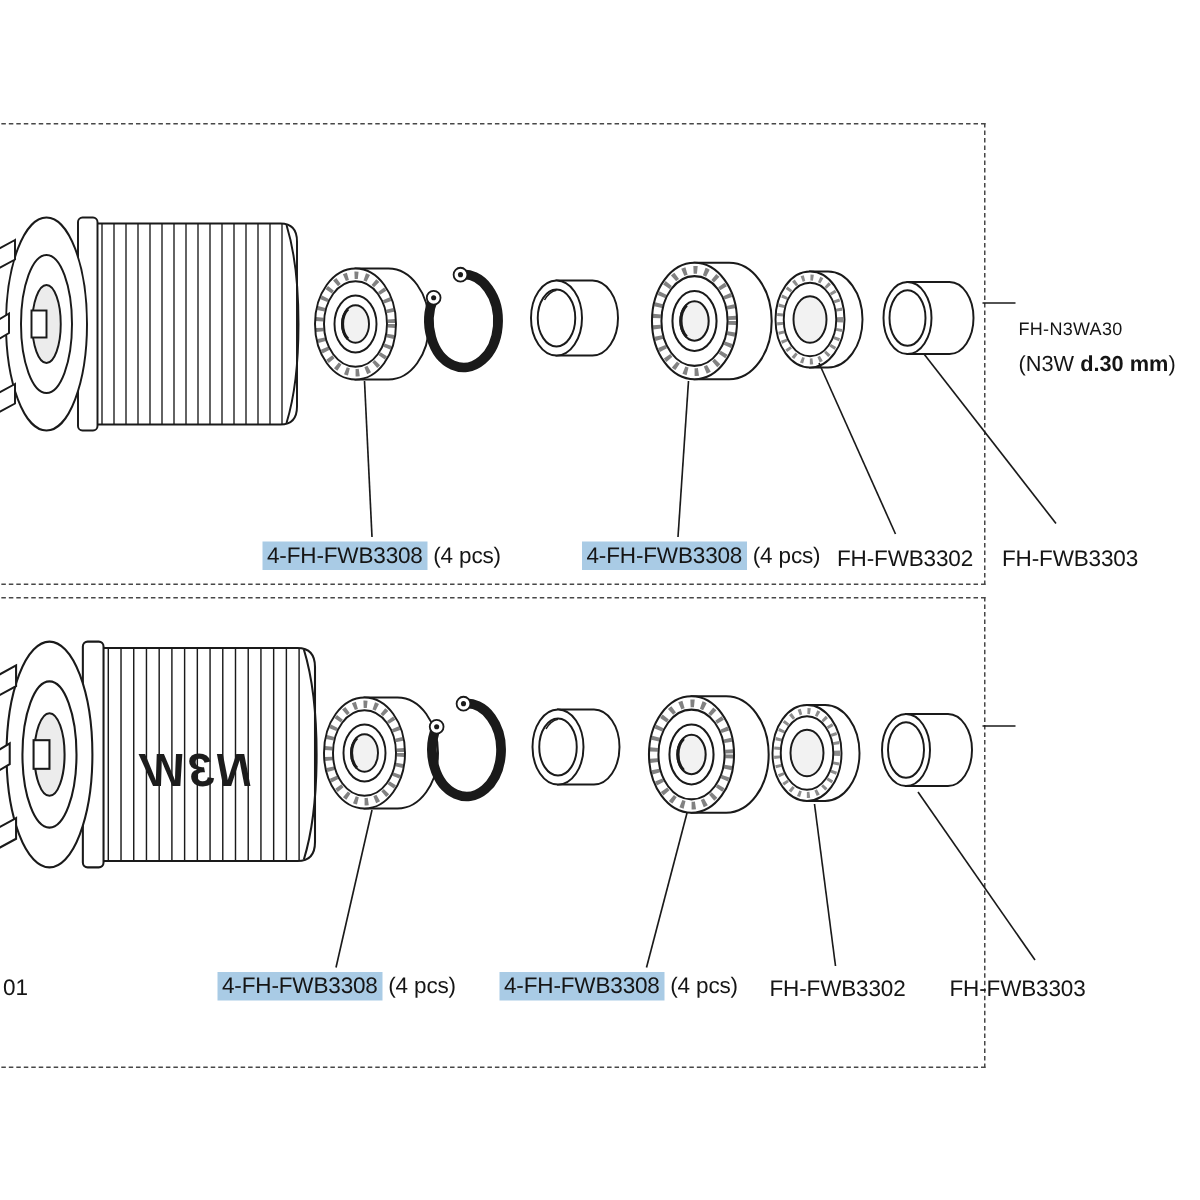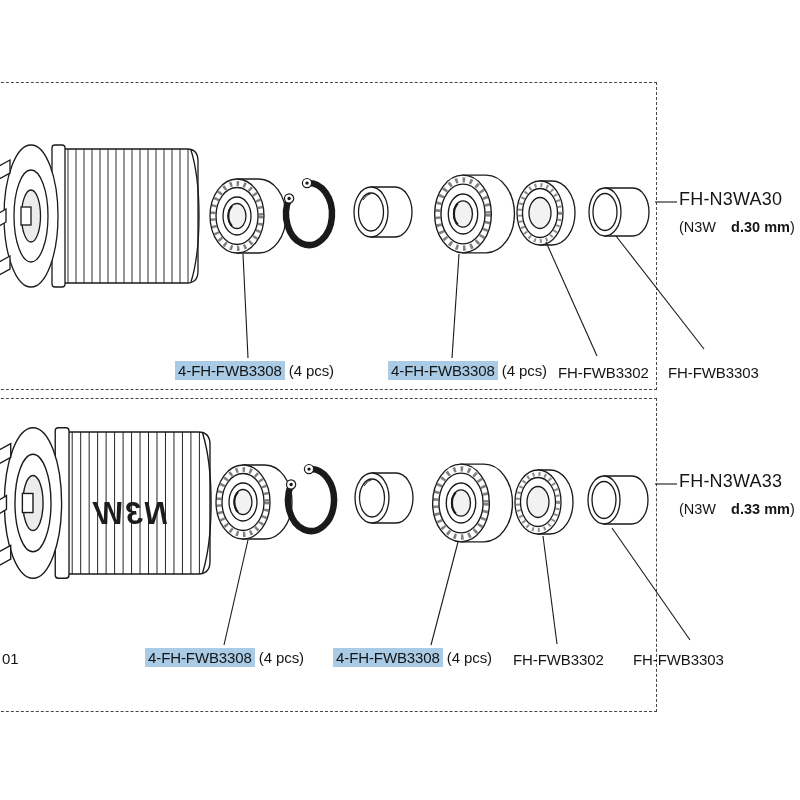--- a/index.html
+++ b/index.html
@@ -7,23 +7,23 @@
          font-family:"Liberation Sans",sans-serif;color:#111;}
   .box{position:absolute;border:1.6px dashed #474747;z-index:1;background:transparent;}
   .box-top{left:-34px;top:82px;width:689px;height:306px;}
   .box-bottom{left:-34px;top:398px;width:689px;height:312px;}
   svg.art{position:absolute;left:0;top:0;z-index:2;}
   .plabel{position:absolute;z-index:3;font-size:15px;white-space:nowrap;letter-spacing:-0.1px;color:#151515;}
   .plabel .code{padding:0 1px;}
   .plabel .code.hl{background:#a9cbe5;padding:1px 3px;}
   .plabel .qty{margin-left:4px;}
   .callout{position:absolute;z-index:3;color:#151515;}
-  .ccode{font-size:18px;letter-spacing:0.2px;}
+  .ccode{font-size:12px;letter-spacing:0.2px;margin-top:23px;}
   .cspec{font-size:14.5px;margin-top:9px;}
-  .cspec b{font-weight:bold;margin-left:11px;}
+  .cspec b{font-weight:bold;}
   .edge-label{position:absolute;z-index:3;font-size:15px;color:#151515;}
 </style>
 </head>
 <body>
 
 <div class="stage">
 
   <div class="box box-top"></div>
   <div class="box box-bottom"></div>
 
@@ -143,18 +143,14 @@
   <div class="plabel" style="left:333px;top:649px;">
     <span class="code hl">4-FH-FWB3308</span><span class="qty">(4 pcs)</span>
   </div>
   <div class="plabel" style="left:512px;top:651px;">
     <span class="code">FH-FWB3302</span>
   </div>
   <div class="plabel" style="left:632px;top:651px;">
     <span class="code">FH-FWB3303</span>
   </div>
 
-  <div class="callout" style="left:679px;top:471px;">
-    <div class="ccode">FH-N3WA33</div>
-    <div class="cspec"><span>(N3W </span><b>d.33 mm</b><span>)</span></div>
-  </div>
 
 </div>
 
 </body></html>

